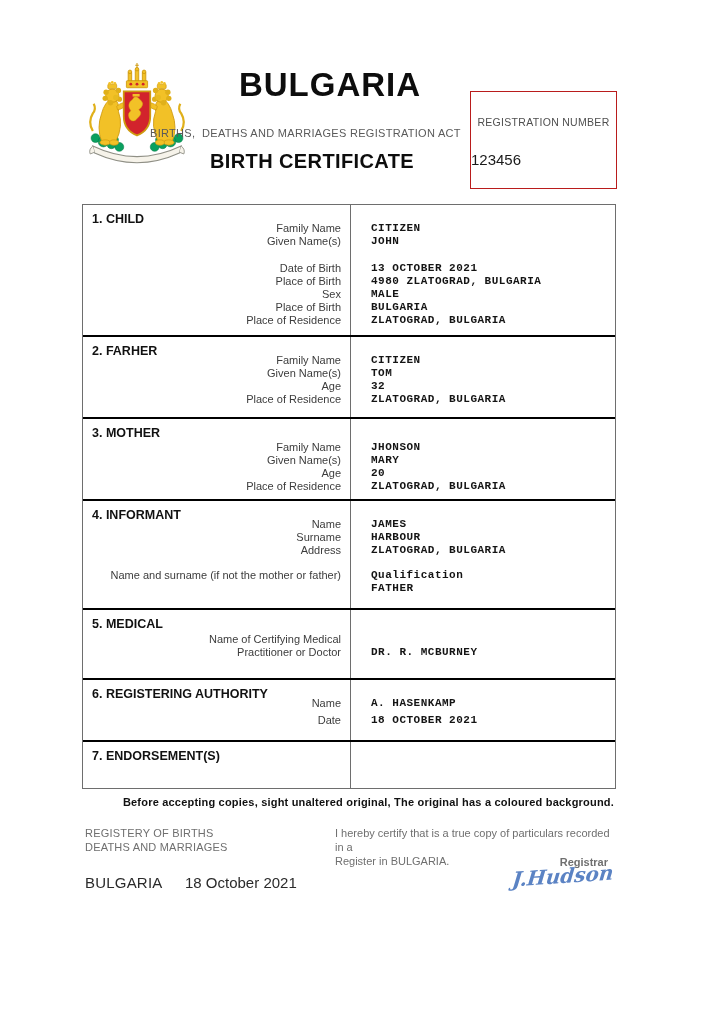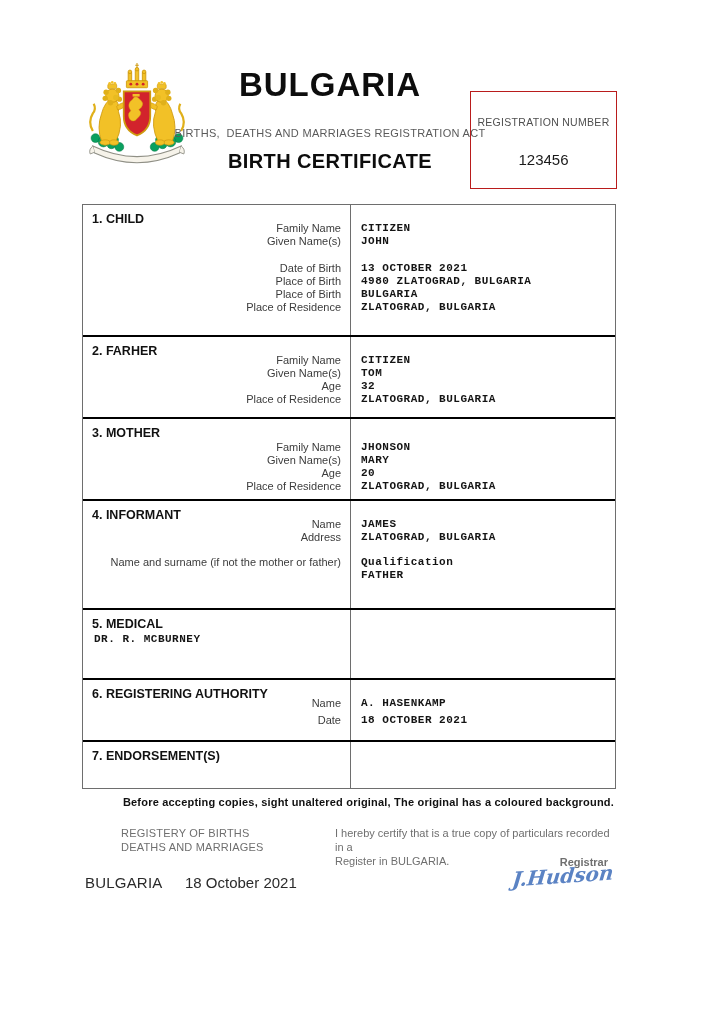--- a/index.html
+++ b/index.html
@@ -4,51 +4,51 @@
 <style>
   html,body{margin:0;padding:0;background:#ffffff;}
   .page{
     position:relative;width:724px;height:1024px;background:#ffffff;overflow:hidden;
     font-family:"Liberation Sans",sans-serif;color:#1a1a1a;
   }
   
   .emblem{position:absolute;left:84px;top:60px;}
   .country-title{position:absolute;left:190px;top:66px;width:280px;text-align:center;
     font-size:33px;font-weight:bold;letter-spacing:1px;color:#0d0d0d;}
-  .act-line{position:absolute;left:150px;top:127px;width:360px;text-align:center;
+  .act-line{position:absolute;left:150px;top:127px;width:360px;
     font-size:11px;color:#5a5a5a;letter-spacing:0.3px;white-space:pre;}
-  .cert-title{position:absolute;left:190px;top:150px;width:280px;text-align:center;
+  .cert-title{position:absolute;left:172px;top:150px;width:280px;text-align:center;
     font-size:20px;font-weight:bold;letter-spacing:0.4px;color:#0d0d0d;}
   .reg-box{position:absolute;left:470px;top:91px;width:145px;height:96px;border:1px solid #b91c1c;}
   .reg-label{position:absolute;top:24px;width:100%;text-align:center;font-size:10.5px;
     color:#4f4f4f;letter-spacing:0.3px;}
-  .reg-number{position:absolute;top:59px;width:100%;text-align:center;font-size:15px;color:#1a1a1a;}
+  .reg-number{position:absolute;top:59px;width:100%;text-align:left;font-size:15px;color:#1a1a1a;}
   
   .cert-table{position:absolute;left:82px;top:204px;width:532px;border:1px solid #6e6e6e;}
   .sec{position:relative;}
   .sec + .sec{border-top:2px solid #000000;}
   .sec::after{content:"";position:absolute;left:267px;top:0;bottom:0;width:1px;background:#6e6e6e;}
   .sec-title{position:absolute;top:7px;left:9px;font-size:12.5px;font-weight:bold;color:#111;text-align:right;}
-  .row{display:flex;line-height:13px;min-height:13px;}
+  .row{display:flex;line-height:13px;min-height:13px;gap:10px;}
   .lbl{width:267px;box-sizing:border-box;padding-right:9px;text-align:right;
     font-size:11px;color:#3c3c3c;white-space:pre-line;}
   .val{padding-left:11px;font-family:"Liberation Mono","DejaVu Sans Mono",monospace;
     font-weight:bold;font-size:11px;color:#141414;letter-spacing:0.5px;white-space:pre-line;}
   .sec1{height:130px}.sec2{height:80px}.sec3{height:80px}.sec4{height:107px}
   .sec5{height:68px}.sec6{height:60px}.sec7{height:46px}
   .sec1 .rows{padding-top:17px}.sec2 .rows{padding-top:17px}.sec3 .rows{padding-top:22px}
   .sec4 .rows{padding-top:17px}.sec5 .rows{padding-top:23px}.sec6 .rows{padding-top:17px}
   .sec6 .row + .row{margin-top:4px;}
   .sec5 .val{align-self:flex-end;}
   .spacer14{height:14px}.spacer12{height:12px}
   
   .notice{position:absolute;left:82px;top:796px;width:532px;text-align:right;
     font-size:11px;font-weight:bold;color:#111;letter-spacing:0.2px;}
   .registry{position:absolute;left:85px;top:826px;font-size:11px;color:#6f6f6f;
-    line-height:14px;white-space:pre-line;letter-spacing:0.2px;margin-left:36px;}
+    line-height:14px;white-space:pre-line;letter-spacing:0.2px;}
   .certify{position:absolute;left:335px;top:826px;width:285px;font-size:11px;color:#6f6f6f;
     line-height:14px;white-space:pre-line;}
   .registrar{position:absolute;left:335px;top:856px;width:273px;text-align:right;
     font-size:11px;color:#6f6f6f;font-weight:bold;}
   .country-footer{position:absolute;left:85px;top:874px;font-size:15px;color:#2b2b2b;letter-spacing:0.2px;}
   .date-footer{position:absolute;left:185px;top:874px;font-size:15px;color:#2b2b2b;}
   .signature{position:absolute;left:498px;top:864px;width:130px;text-align:center;
     font-family:"DejaVu Serif",serif;font-style:italic;font-weight:bold;font-size:20px;
     color:#5b83c4;transform:rotate(-4deg) skewX(-10deg);}
 </style>
@@ -148,20 +148,24 @@
         <div class="spacer14"></div>
         <div class="row">
           <div class="lbl">Date of Birth</div>
           <div class="val">13 OCTOBER 2021</div>
         </div>
         <div class="row">
           <div class="lbl">Place of Birth</div>
           <div class="val">4980 ZLATOGRAD, BULGARIA</div>
         </div>
         <div class="row">
+          <div class="lbl">Sex</div>
+          <div class="val">MALE</div>
+        </div>
+        <div class="row">
           <div class="lbl">Place of Birth</div>
           <div class="val">BULGARIA</div>
         </div>
         <div class="row">
           <div class="lbl">Place of Residence</div>
           <div class="val">ZLATOGRAD, BULGARIA</div>
         </div>
       </div>
     </div>
 
@@ -208,38 +212,44 @@
         </div>
       </div>
     </div>
 
     <div class="sec sec4">
       <div class="sec-title">4. INFORMANT</div>
       <div class="rows">
         <div class="row">
           <div class="lbl">Name</div>
           <div class="val">JAMES</div>
+        </div>
+        <div class="row">
+          <div class="lbl">Surname</div>
+          <div class="val">HARBOUR</div>
         </div>
         <div class="row">
           <div class="lbl">Address</div>
           <div class="val">ZLATOGRAD, BULGARIA</div>
         </div>
         <div class="spacer12"></div>
         <div class="row">
           <div class="lbl">Name and surname (if not the mother or father)</div>
           <div class="val">Qualification
 FATHER</div>
         </div>
       </div>
     </div>
 
     <div class="sec sec5">
       <div class="sec-title">5. MEDICAL</div>
       <div class="rows">
         <div class="row">
+          <div class="lbl">Name of Certifying Medical
+Practitioner or Doctor</div>
           <div class="val">DR. R. MCBURNEY</div>
         </div>
       </div>
     </div>
 
     <div class="sec sec6">
       <div class="sec-title">6. REGISTERING AUTHORITY</div>
       <div class="rows">
         <div class="row">
           <div class="lbl">Name</div>

